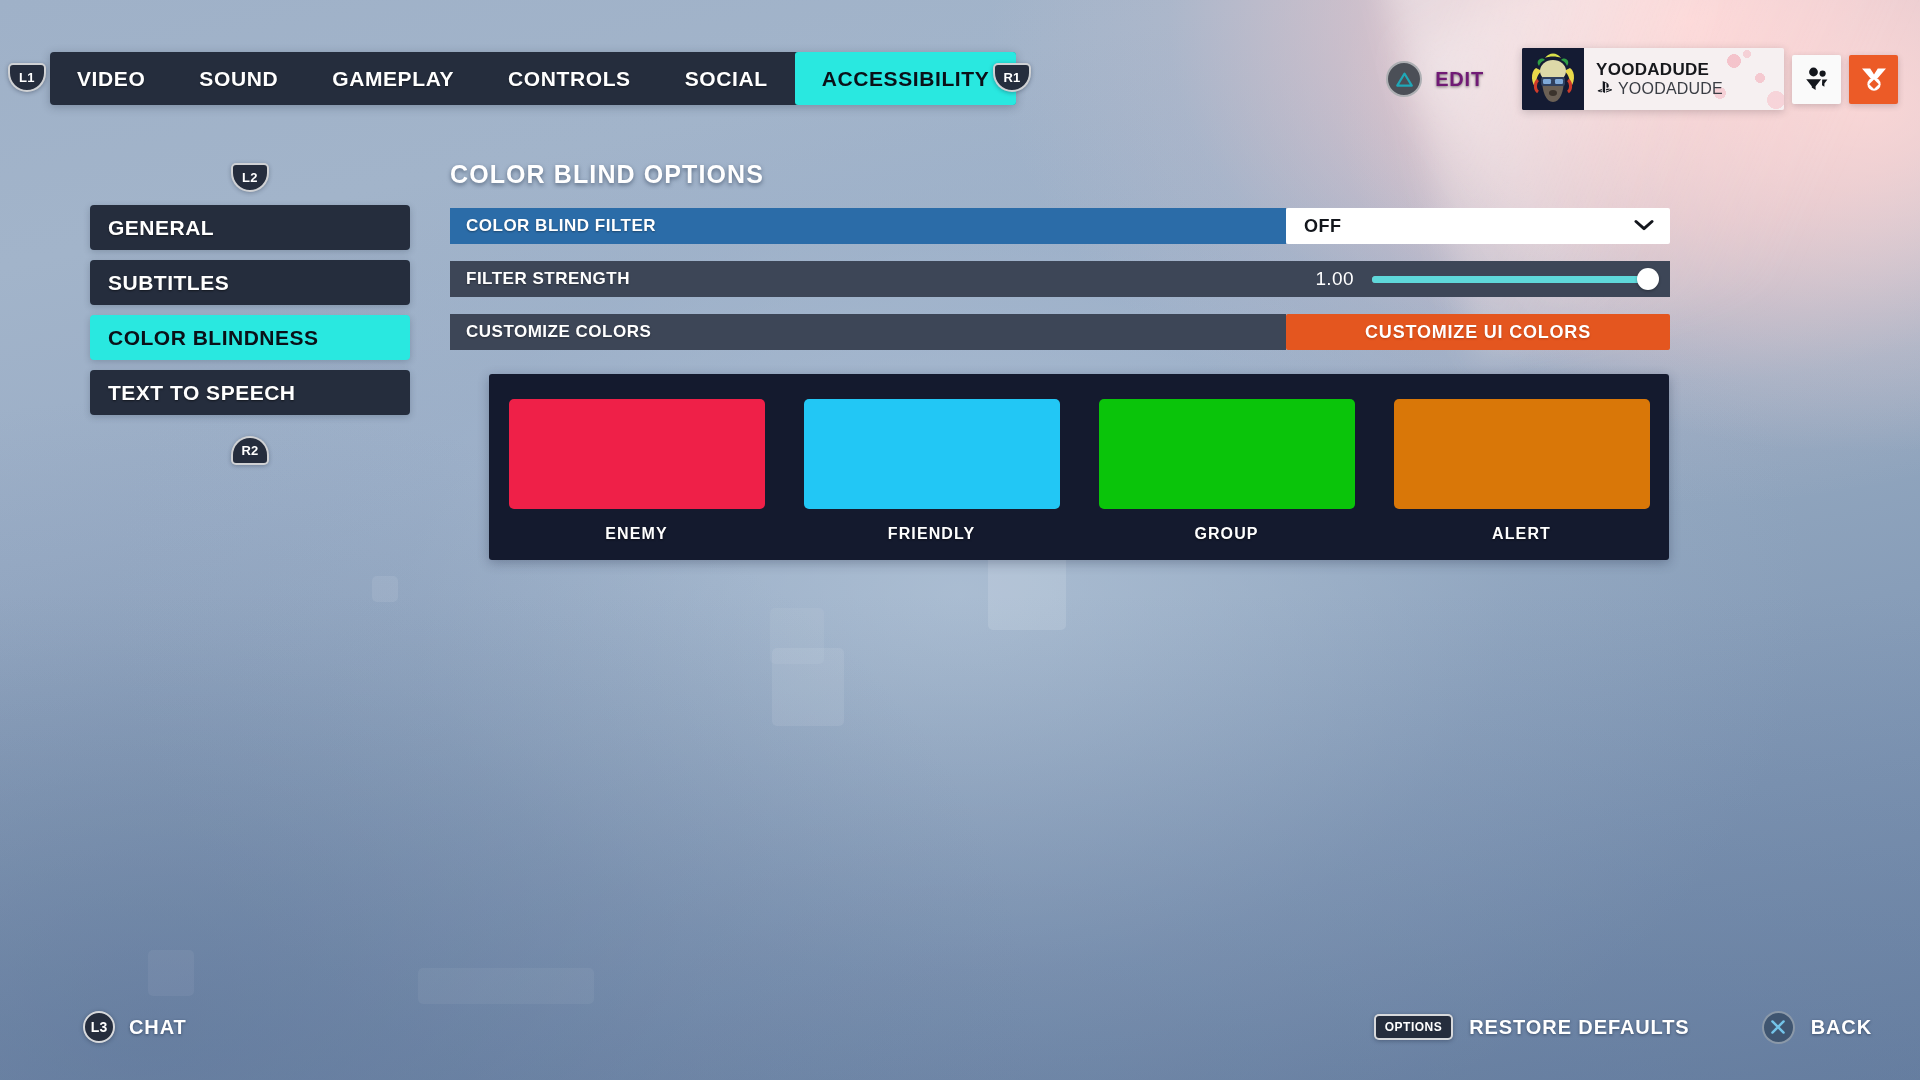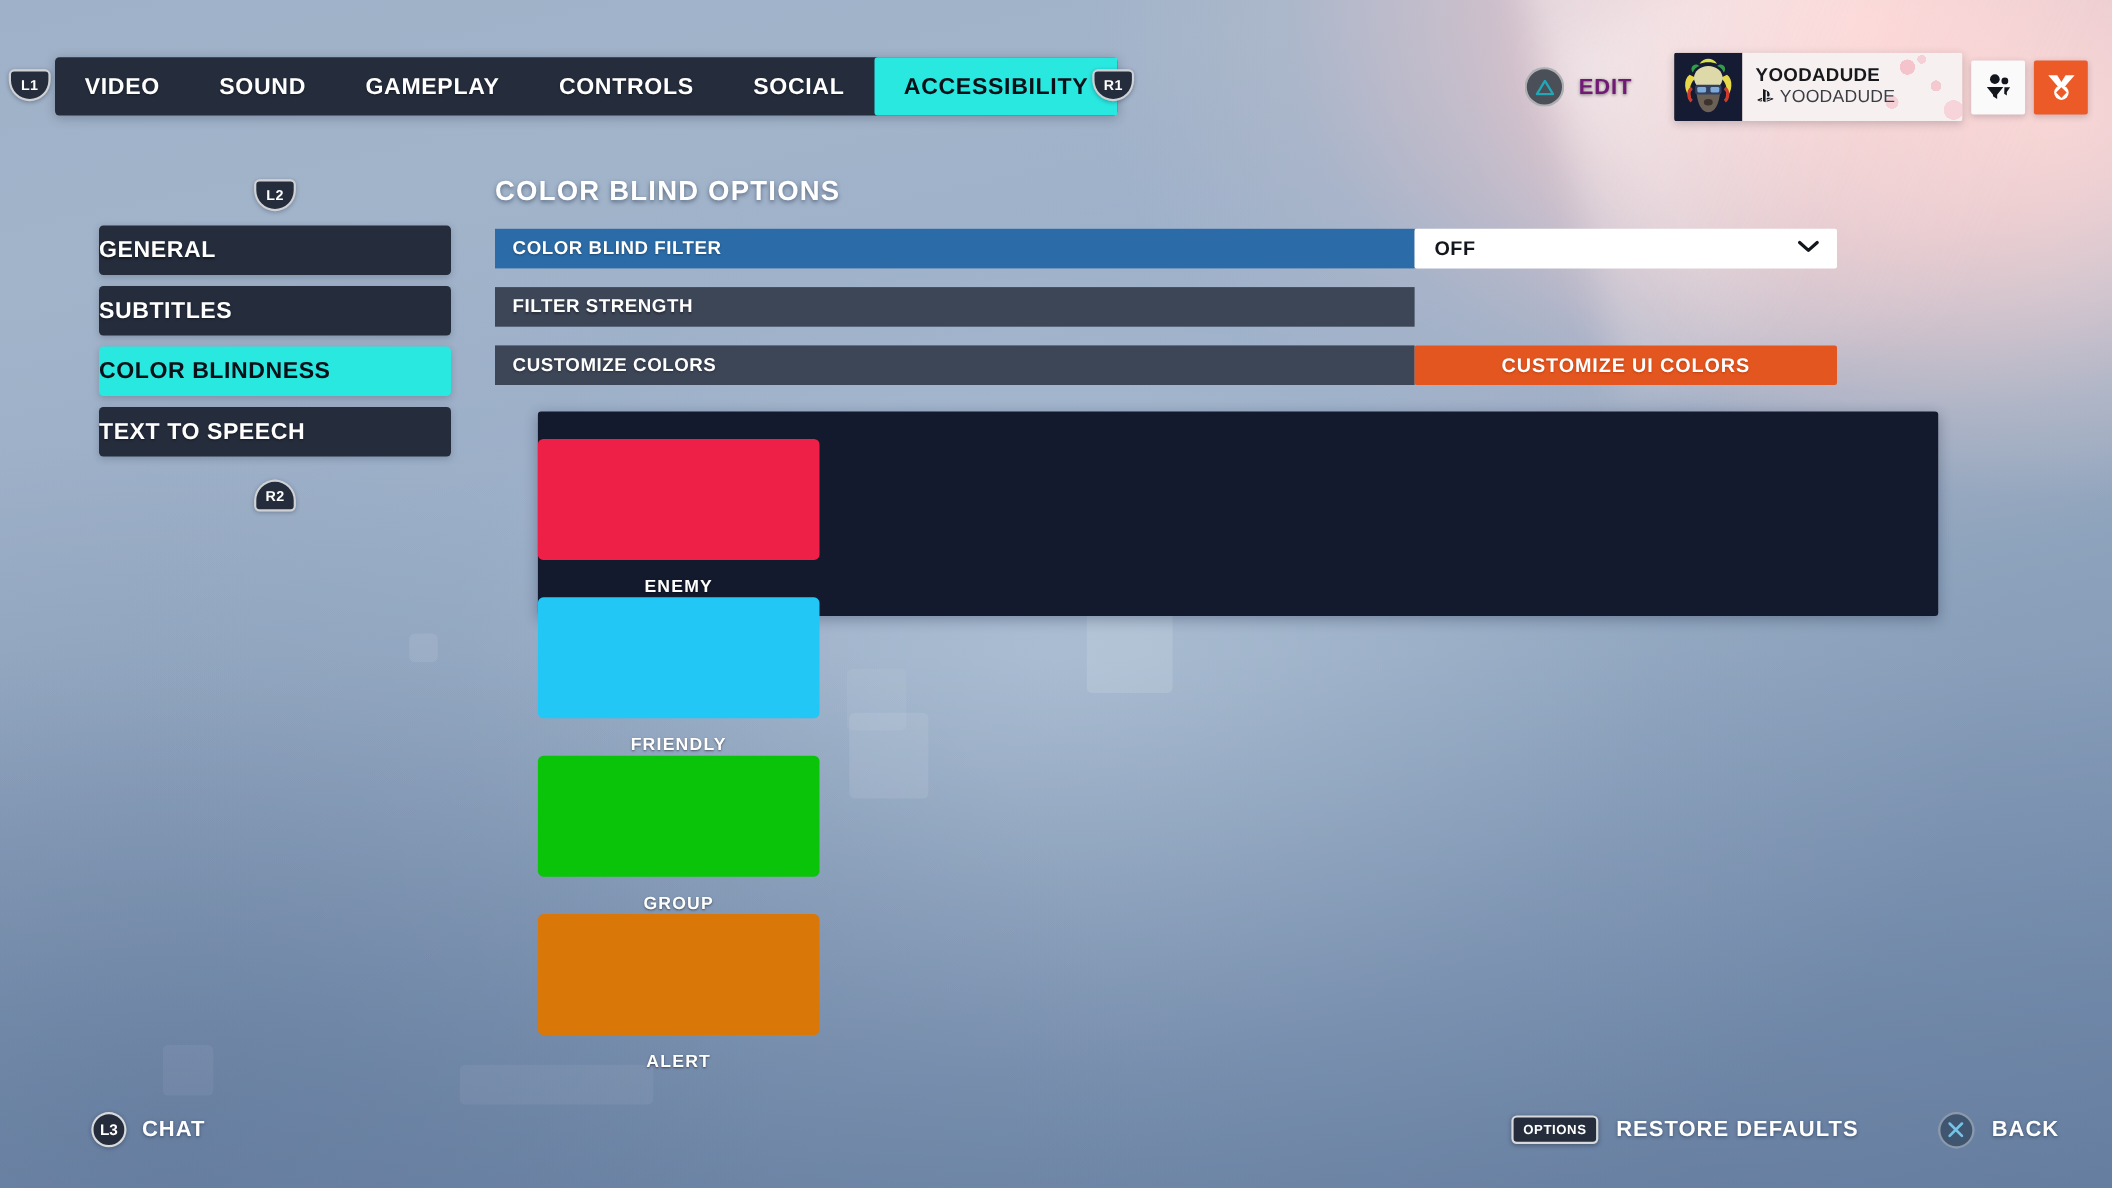--- a/index.html
+++ b/index.html
@@ -125,21 +125,21 @@
     border-radius:2px; box-shadow:0 2px 6px rgba(40,30,40,0.2);
   }
   #icon-party { background:#fafafa; }
   #icon-medal { background:#ec5b27; }
 
   
   #sidebar { position:absolute; left:90px; top:205px; width:320px; z-index:4; }
   .side-item {
     height:45px; margin-bottom:10px;
     background:#252d3d; border-radius:4px;
-    display:flex; align-items:center; 
+    display:flex; align-items:center; padding-left:18px;
     font-size:21px; font-weight:bold; color:#ffffff;
     letter-spacing:0.5px;
     text-shadow:0 1px 2px rgba(0,0,0,0.5);
     box-shadow:0 2px 7px rgba(25,35,55,0.22);
   }
   .side-item.active {
     background:#29e8e0; color:#0a1018; text-shadow:none;
   }
   .tab-pill {
     position:absolute; left:50%; transform:translateX(-50%);
@@ -205,24 +205,24 @@
   .btn-orange {
     width:100%; height:36px; background:#e4561f;
     display:flex; align-items:center; justify-content:center;
     font-size:18px; font-weight:bold; color:#ffffff;
     letter-spacing:0.8px; border-radius:2px;
     text-shadow:0 1px 2px rgba(120,30,0,0.4);
   }
 
   
   #color-panel {
-    margin-top:24px; margin-left:39px; width:1273px; height:186px;
+    margin-top:24px; margin-left:39px; width:1180px; height:186px;
     background:#141a2e; border-radius:3px;
     display:flex; align-items:flex-start;
-    padding:25px 0 0 0; box-shadow:0 3px 12px rgba(20,30,55,0.3);flex-direction:column;
+    padding:25px 0 0 0; box-shadow:0 3px 12px rgba(20,30,55,0.3);
   }
   .swatch-cell {
     flex:1; display:flex; flex-direction:column; align-items:center;
   }
   .swatch {
     width:256px; height:110px; border-radius:5px;
   }
   .swatch-label {
     margin-top:16px; font-size:16px; font-weight:bold;
     color:#ffffff; letter-spacing:1.1px;
@@ -383,20 +383,29 @@
           <svg width="20" height="12" viewBox="0 0 20 12" aria-hidden="true">
             <path d="M2 2.5 L10 9.6 L18 2.5" fill="none" stroke="#13161c" stroke-width="3" stroke-linecap="round" stroke-linejoin="round"></path>
           </svg>
         </span>
       </div>
     </div>
   </div>
 
   <div class="opt-row">
     <div class="opt-label norm">FILTER STRENGTH</div>
+    <div class="opt-ctrl">
+      <div class="slider-wrap">
+        <span class="slider-val">1.00</span>
+        <div class="slider-track">
+          <div class="slider-fill" id="sfill" style="width: 100%;"></div>
+          <div class="slider-knob" id="sknob" style="left: 100%;"></div>
+        </div>
+      </div>
+    </div>
   </div>
 
   <div class="opt-row">
     <div class="opt-label norm">CUSTOMIZE COLORS</div>
     <div class="opt-ctrl">
       <div class="btn-orange" style="background: rgb(228, 86, 31);">CUSTOMIZE UI COLORS</div>
     </div>
   </div>
 
   <div id="color-panel">

